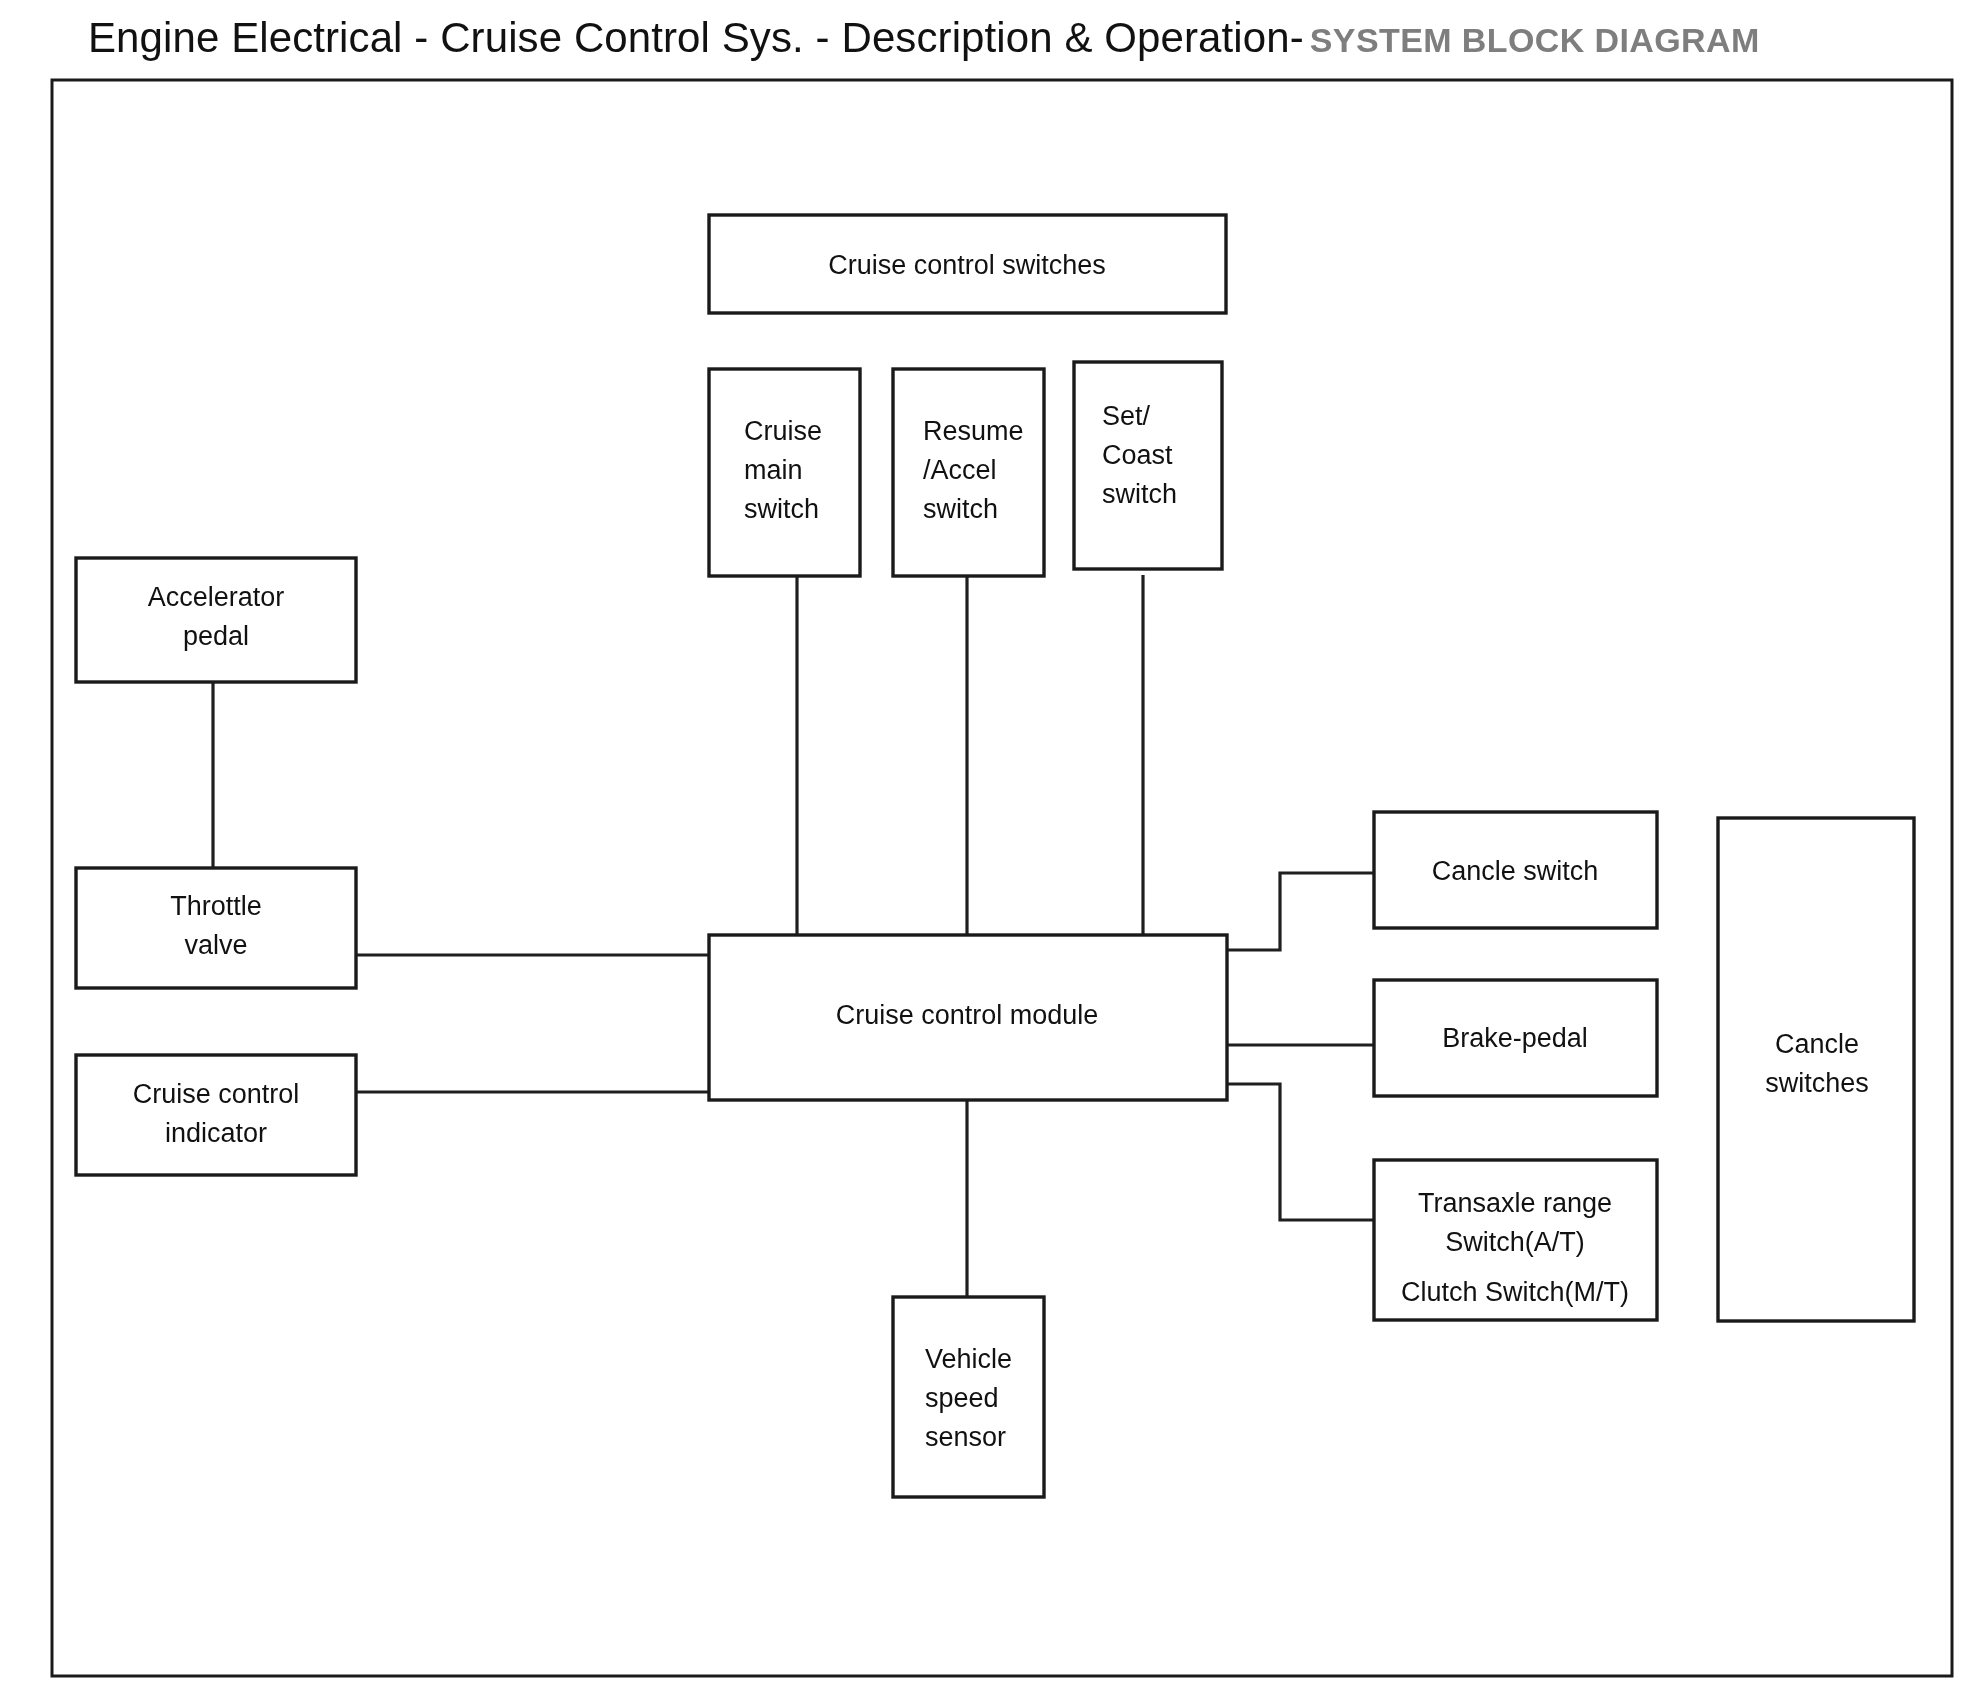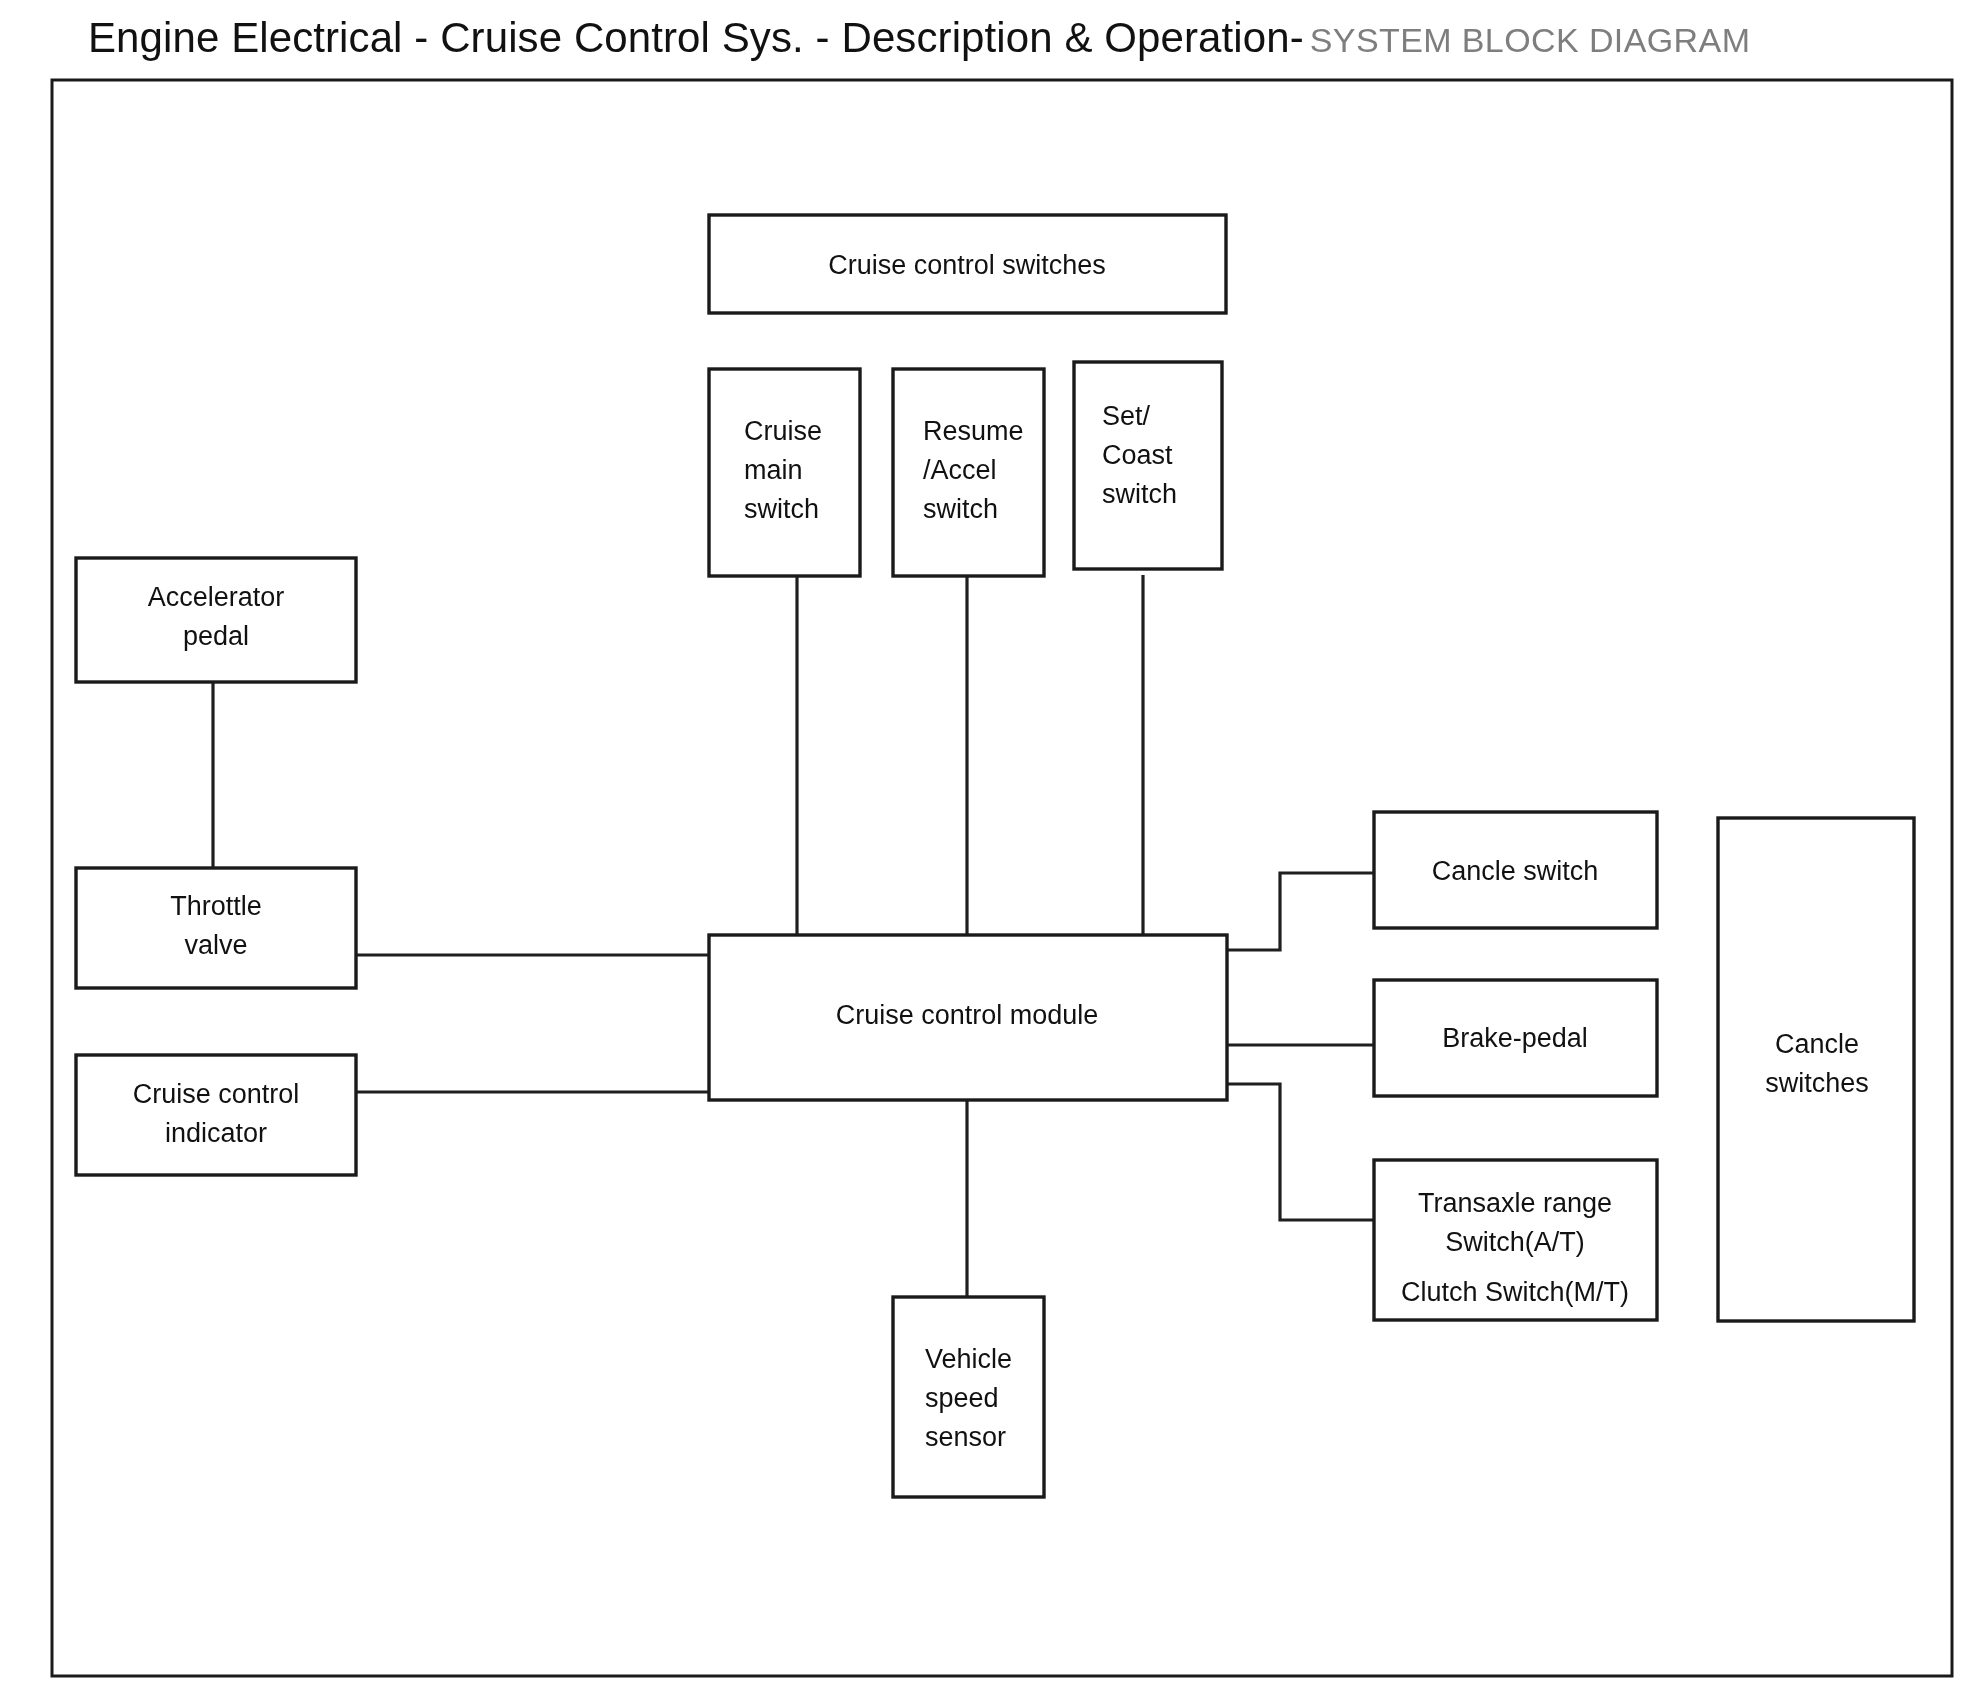--- a/index.html
+++ b/index.html
@@ -28,21 +28,21 @@
     top: 14px;
     white-space: nowrap;
   }
   #title-bar .t-main {
     font-size: 42px;
     color: #111111;
     letter-spacing: 0.1px;
   }
   #title-bar .t-sub {
     font-size: 34px;
-    font-weight: normal;
+    font-weight: bold;
     color: #7e7e7e;
     letter-spacing: 0.4px;
     margin-left: 6px;
   }
 
   
   #diagram-frame {
     position: absolute;
     left: 12px;
     top: 0;

